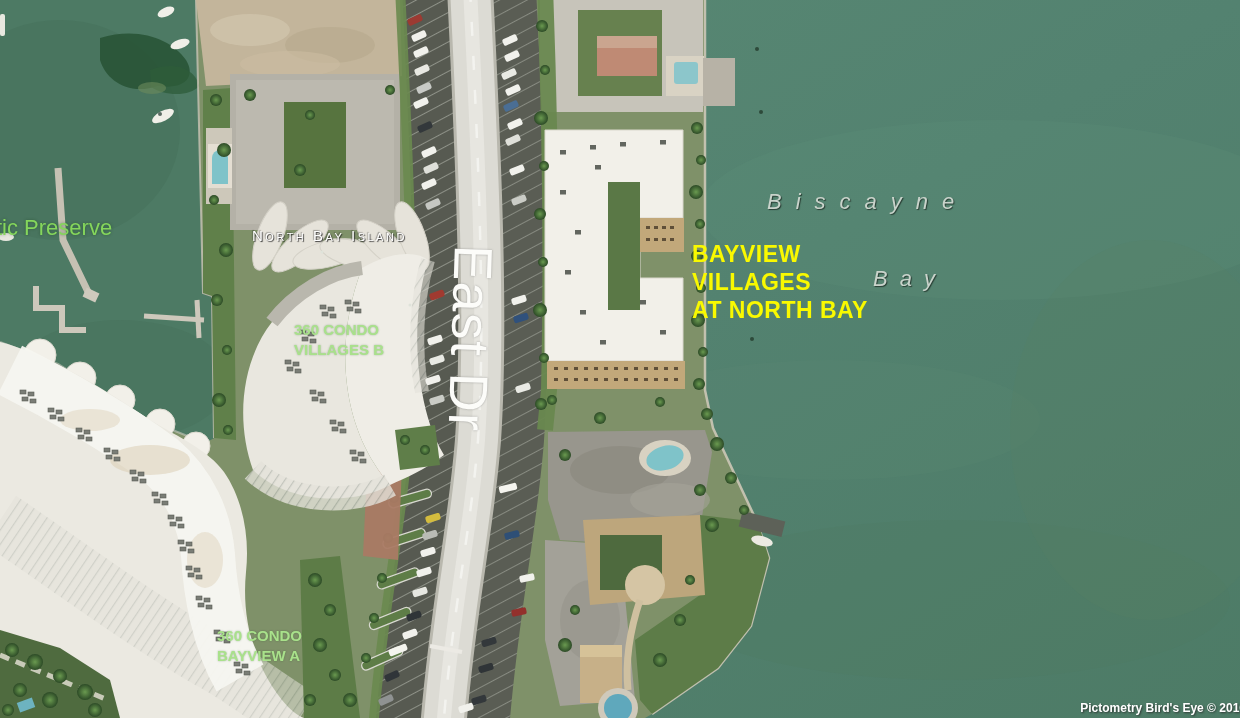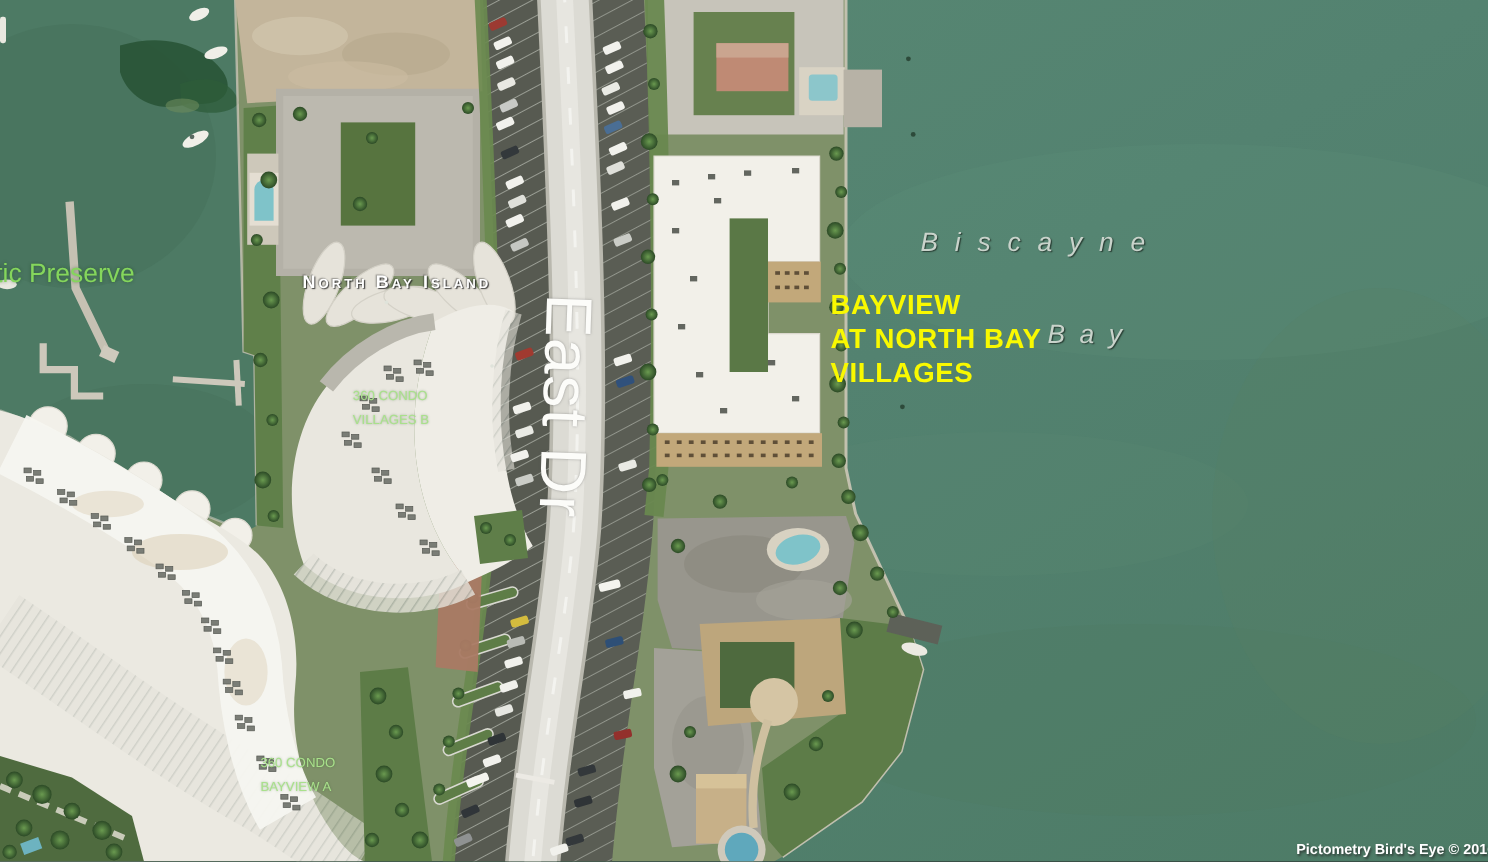--- a/index.html
+++ b/index.html
@@ -9,40 +9,40 @@
     background:var(--c-water,#54836e);
   }
   #scene{position:absolute;left:0;top:0;}
   .lbl{position:absolute;white-space:nowrap;pointer-events:none;}
   .lbl-preserve{
     left:-4px;top:215px;font-size:22px;color:var(--c-label-preserve,#85d65c);
     text-shadow:0 0 3px rgba(20,60,20,.45);
   }
   .lbl-island{
     left:252px;top:227px;font-size:15px;color:var(--c-label-white,#fff);
-    font-variant:small-caps;letter-spacing:2.5px;font-weight:bold;
+    font-variant:small-caps;letter-spacing:2.5px;font-weight:normal;
     text-shadow:1px 1px 1px rgba(40,40,40,.9), -1px -1px 1px rgba(40,40,40,.4);
   }
   .lbl-eastdr{
     left:505px;top:246px;font-size:54px;color:#fcfcf9;
     transform:rotate(92deg);transform-origin:0 0;letter-spacing:1px;
     text-shadow:0 0 2px rgba(90,90,90,.55);
   }
   .lbl-water{
     font-size:22px;font-style:italic;color:var(--c-label-gray,#c9d3cb);
     letter-spacing:14px;text-shadow:1px 1px 1px rgba(30,45,38,.8);
   }
   .lbl-biscayne{left:767px;top:189px;}
   .lbl-bay{left:873px;top:266px;letter-spacing:12px;}
   .lbl-yellow{
     left:692px;top:240px;font-size:23px;line-height:28px;font-weight:bold;
     color:var(--c-label-yellow,#f9f900);letter-spacing:.5px;
   }
   .lbl-green{
-    font-size:11px;line-height:20px;font-weight:normal;
+    font-size:15px;line-height:20px;font-weight:bold;
     color:var(--c-label-green,#a9e18b);
     text-shadow:0 0 2px rgba(20,70,20,.35);
   }
   .lbl-condob{left:294px;top:320px;}
   .lbl-condoa{left:217px;top:626px;}
   .lbl-attrib{
     right:-6px;bottom:3px;font-size:12px;font-weight:bold;color:#fff;
     text-shadow:1px 1px 2px rgba(40,40,40,.8);
   }
 </style>
@@ -488,22 +488,22 @@
 
   <div class="lbl lbl-island">North Bay Island</div>
 
   <div class="lbl lbl-eastdr">East Dr</div>
 
   <div class="lbl lbl-water lbl-biscayne">Biscayne</div>
   <div class="lbl lbl-water lbl-bay">Bay</div>
 
   <div class="lbl lbl-yellow">
     <div>BAYVIEW</div>
+    <div>VILLAGES</div>
     <div>AT NORTH BAY</div>
-    <div>VILLAGES</div>
   </div>
 
   <div class="lbl lbl-green lbl-condob">
     <div>360 CONDO</div>
     <div>VILLAGES B</div>
   </div>
 
   <div class="lbl lbl-green lbl-condoa">
     <div>360 CONDO</div>
     <div>BAYVIEW A</div>

